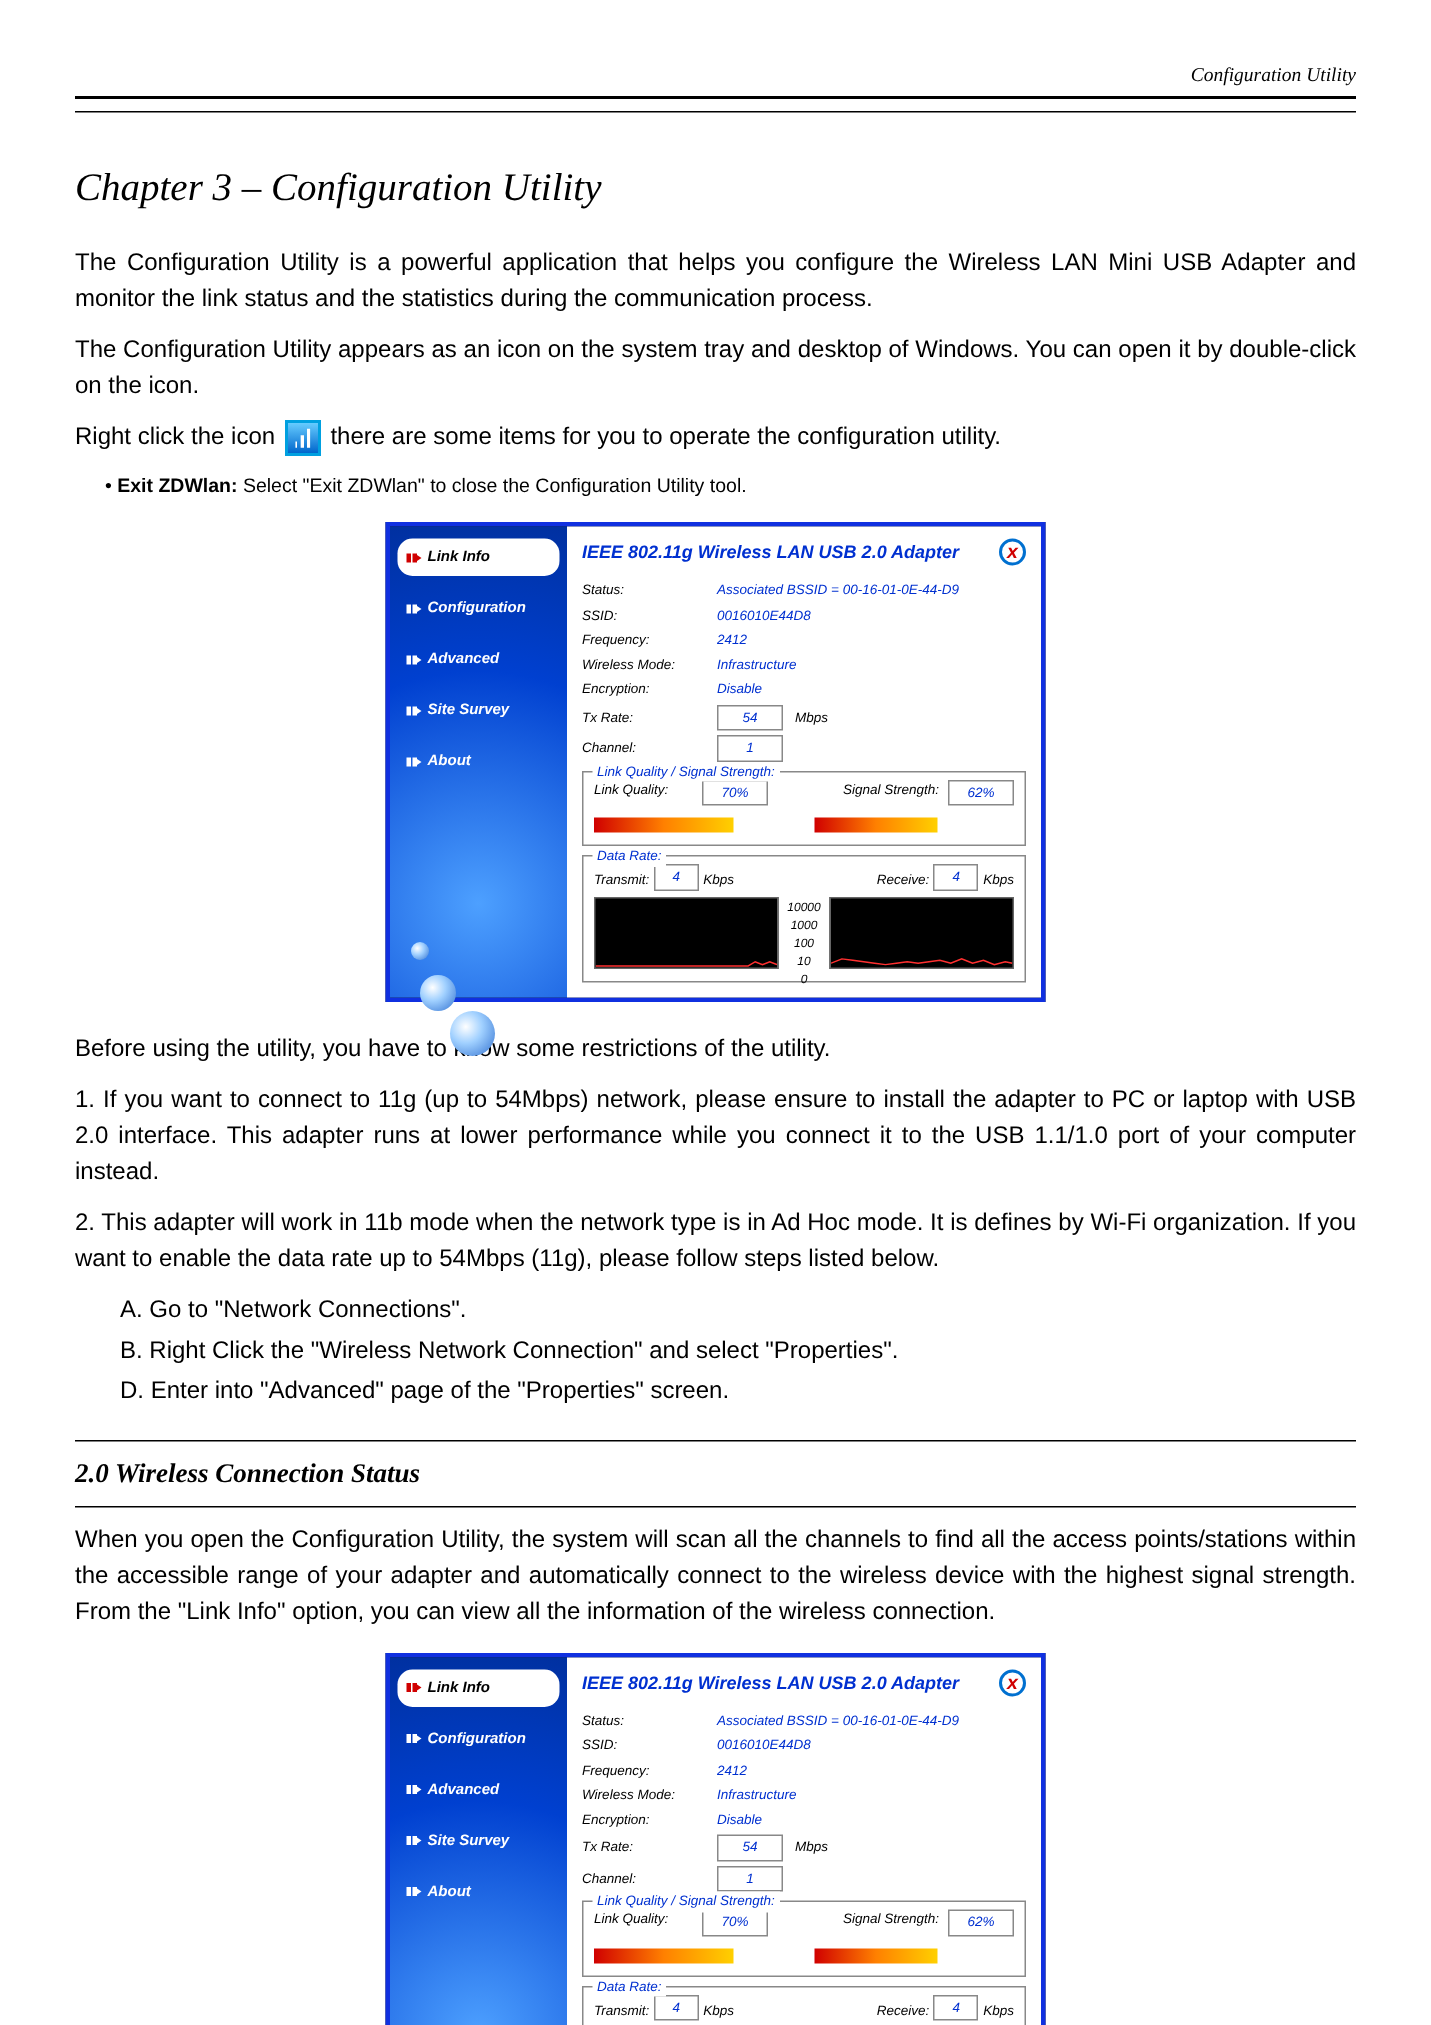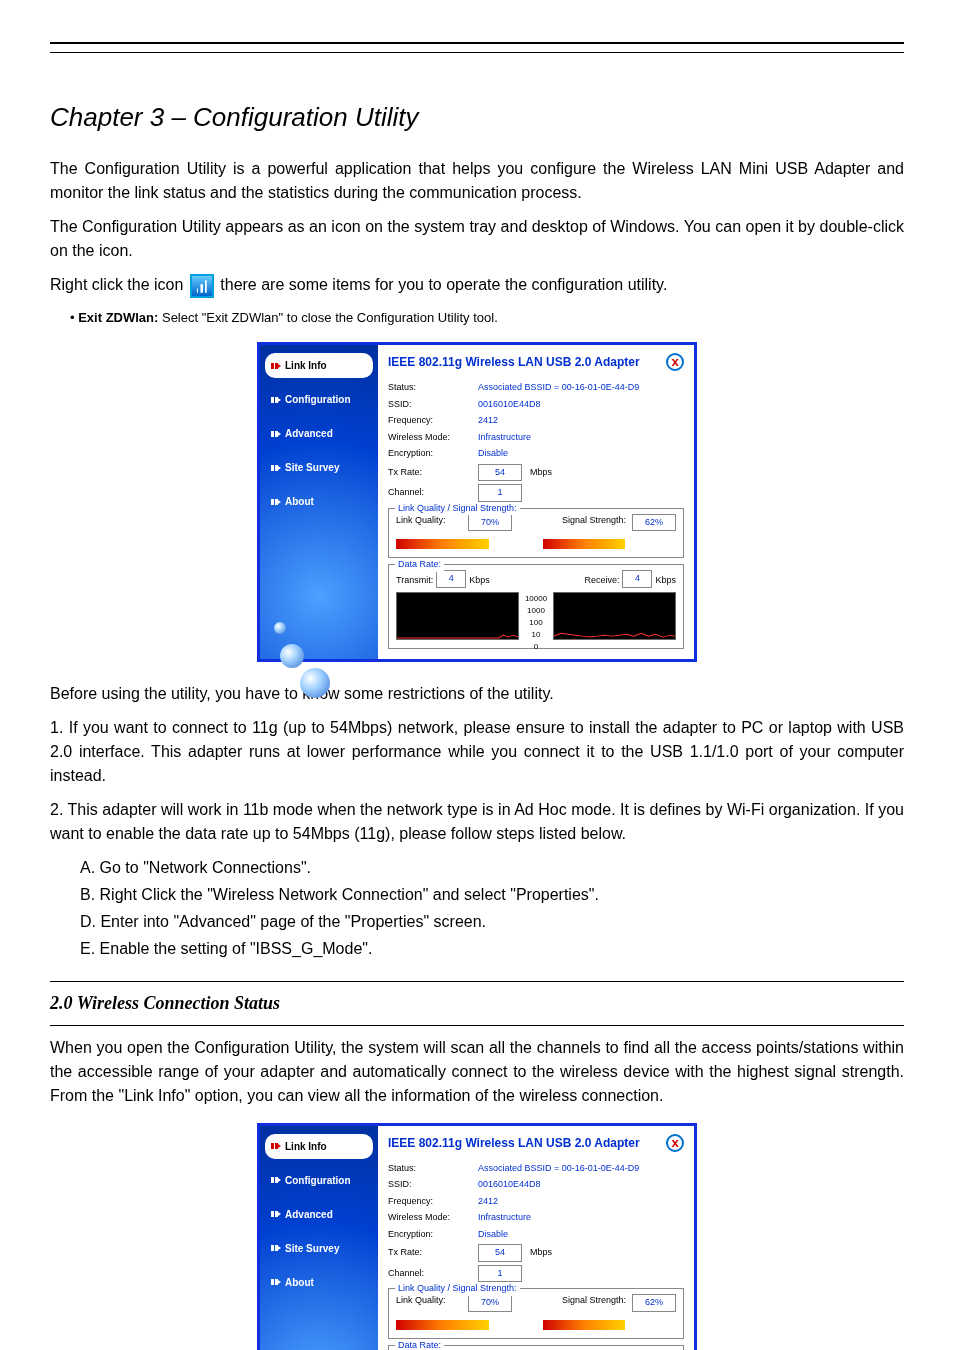--- a/index.html
+++ b/index.html
@@ -9,21 +9,21 @@
       width: 954px;
       padding: 40px 50px;
       font-size: 13px;
       line-height: 1.5;
       color: #000;
     }
     .hr { border: none; border-top: 1px solid #000; margin: 8px 0; }
     .hr-thick { border: none; border-top: 2px solid #000; margin: 2px 0; }
     .header-block { margin-bottom: 20px; }
     .page-title { text-align: right; font-size: 13px; font-style: italic; font-family: Georgia, serif; margin-bottom: 4px; }
-    .chapter-title { font-size: 26px; font-style: italic; font-family: Liberation Sans, sans-serif; font-weight: normal; margin: 45px 0 20px; }
+    .chapter-title { font-size: 26px; font-style: italic; font-family: Liberation Serif, serif; font-weight: normal; margin: 30px 0 20px; }
     p { margin: 10px 0; font-size: 16px; text-align: justify; }
     .icon-inline {
       display: inline-block;
       width: 24px;
       height: 24px;
       border: 2px solid #00a0e0;
       background: linear-gradient(to top, #0066cc 0%, #66ccff 100%);
       vertical-align: middle;
       position: relative;
       margin: 0 2px;
@@ -38,20 +38,21 @@
       background: repeating-linear-gradient(90deg, #fff 0 3px, transparent 3px 5px);
       clip-path: polygon(0 100%, 15% 100%, 15% 70%, 35% 70%, 35% 100%, 40% 100%, 40% 40%, 60% 40%, 60% 100%, 65% 100%, 65% 10%, 85% 10%, 85% 100%, 100% 100%, 100% 100%, 0 100%);
     }
     .screenshot {
       width: 440px;
       margin: 15px auto 20px;
       border: 3px solid #1030e0;
       background: #0f172a;
       font-size: 10px;
       display: flex;
+      font-style: italic;
     }
     .ss-sidebar {
       width: 118px;
       background: radial-gradient(circle at 50% 80%, #4da0ff 0%, #0040d0 60%, #0030a0 100%);
       padding: 8px 5px;
       position: relative;
     }
     .ss-nav-item {
       display: flex;
       align-items: center;
@@ -221,20 +222,21 @@
       font-weight: bold;
       font-family: Georgia, serif;
       font-style: italic;
       margin: 6px 0;
     }
   </style>
 </head>
 <body>
 
 <div class="header-block">
+  <div class="page-title">Configuration Utility</div>
   <hr class="hr-thick">
   <hr class="hr">
 </div>
 
 <h1 class="chapter-title">Chapter 3 – Configuration Utility</h1>
 
 <p>The Configuration Utility is a powerful application that helps you configure the Wireless LAN Mini USB Adapter and monitor the link status and the statistics during the communication process.</p>
 <p>The Configuration Utility appears as an icon on the system tray and desktop of Windows. You can open it by double-click on the icon.</p>
 
 <p>
@@ -365,21 +367,20 @@
   </div>
 </div>
 
 <p>Before using the utility, you have to know some restrictions of the utility.</p>
 <p>1. If you want to connect to 11g (up to 54Mbps) network, please ensure to install the adapter to PC or laptop with USB 2.0 interface. This adapter runs at lower performance while you connect it to the USB 1.1/1.0 port of your computer instead.</p>
 <p>2. This adapter will work in 11b mode when the network type is in Ad Hoc mode. It is defines by Wi-Fi organization. If you want to enable the data rate up to 54Mbps (11g), please follow steps listed below.</p>
 <div style="margin-left:30px">
   <p style="margin:3px 0">A. Go to "Network Connections".</p>
   <p style="margin:3px 0">B. Right Click the "Wireless Network Connection" and select "Properties".</p>
   <p style="margin:3px 0">D. Enter into "Advanced" page of the "Properties" screen.</p>
-  <p style="margin:3px 0">E. Enable the setting of "IBSS_G_Mode".</p>
 </div>
 
 <div class="section-header">
   <hr class="hr">
   <h2 class="section-title">2.0 Wireless Connection Status</h2>
   <hr class="hr">
 </div>
 <p>When you open the Configuration Utility, the system will scan all the channels to find all the access points/stations within the accessible range of your adapter and automatically connect to the wireless device with the highest signal strength. From the "Link Info" option, you can view all the information of the wireless connection.</p>
 
 <div class="screenshot">

